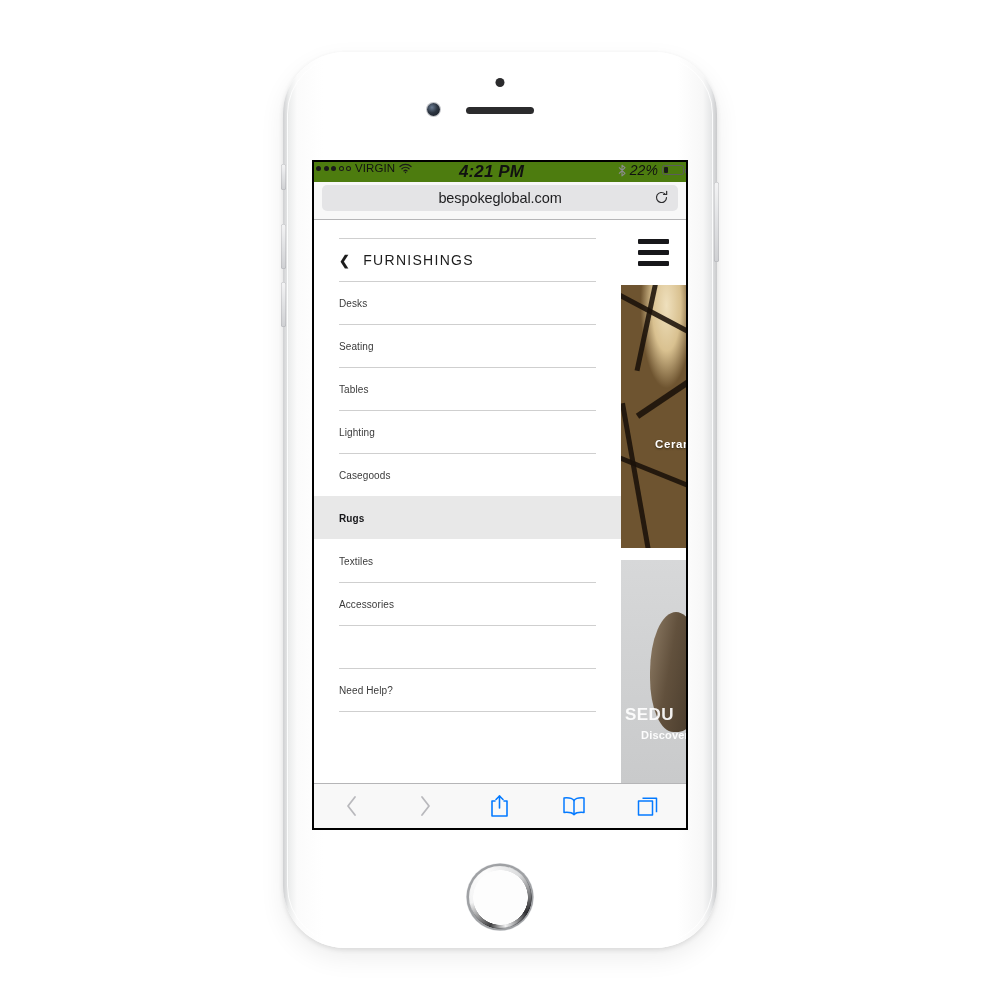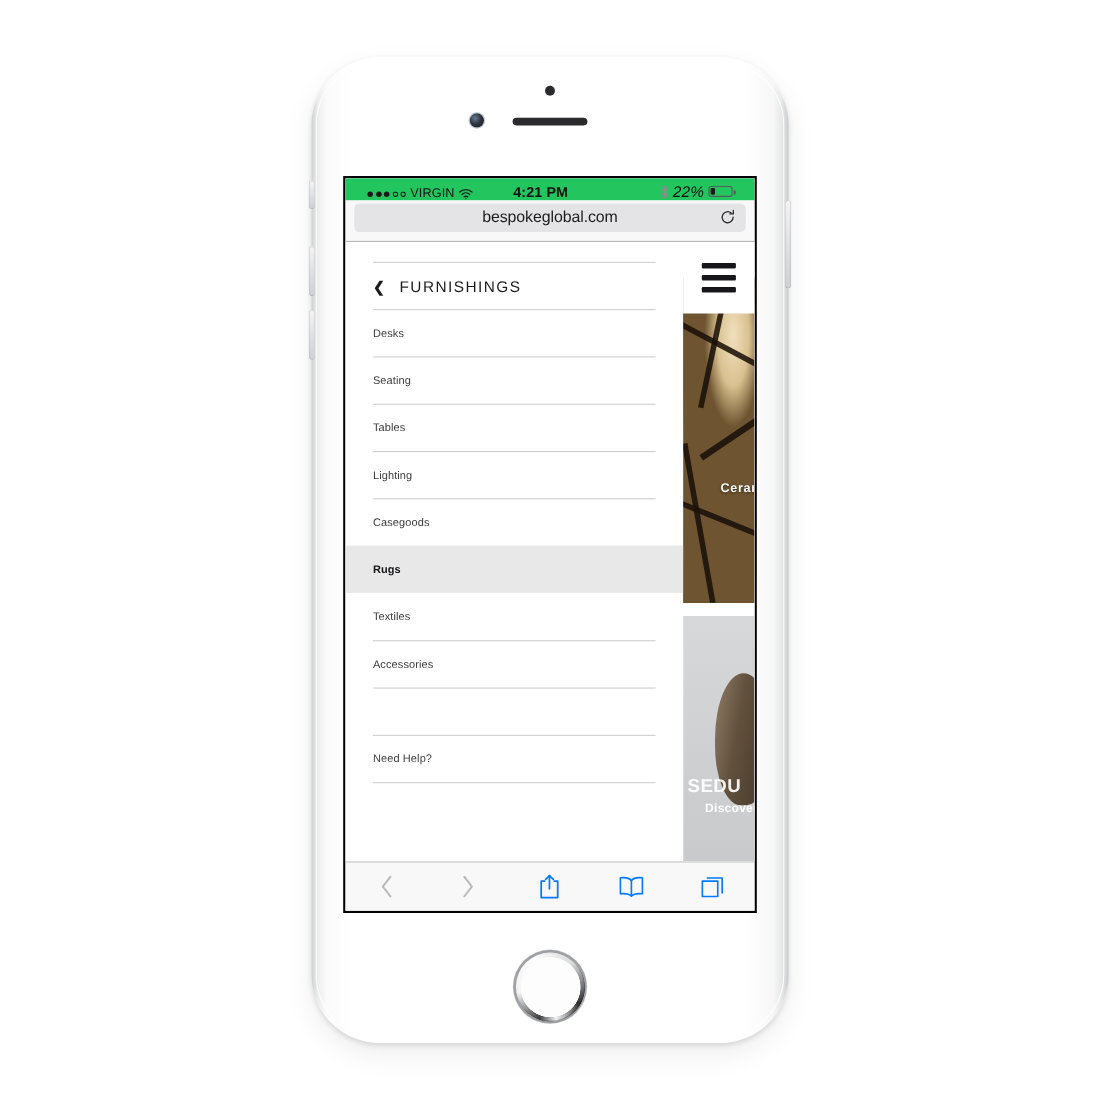--- a/index.html
+++ b/index.html
@@ -119,47 +119,48 @@
     width: 372px;
     height: 666px;
     background: #ffffff;
     overflow: hidden;
   }
 
   
   #status-bar {
     position: relative;
     height: 20px;
-    background: #22c55e;
-    display: flex;
-    align-items: flex-end;
-    padding: 0 20px;
+    background: #4d7c0f;
+    display: flex;
+    align-items: flex-start;
+    padding: 0 2px;
     font-size: 11px;
     color: #111;
     letter-spacing: 0.1px;
   }
   #status-left { display: flex; align-items: center; gap: 4px; }
   .signal-dots { display: flex; align-items: center; gap: 2.5px; }
   .dot {
     width: 5px; height: 5px;
     border-radius: 50%;
     background: #1a1a1a;
   }
   .dot.hollow {
     background: transparent;
     box-shadow: inset 0 0 0 1px #1a1a1a;
   }
   #carrier-name { font-size: 11.5px; font-weight: 400; }
   #status-center {
     position: absolute;
     left: 0; right: 17px;
     text-align: center;
-    font-size: 13px;
+    font-size: 17px;
     font-weight: 600;
     pointer-events: none;
+    font-style: italic;
   }
   #status-right {
     margin-left: auto;
     display: flex;
     align-items: center;
     gap: 4px;
     position: relative;
     z-index: 2;
   }
   #battery-pct { font-size: 14px; font-style: italic; }

